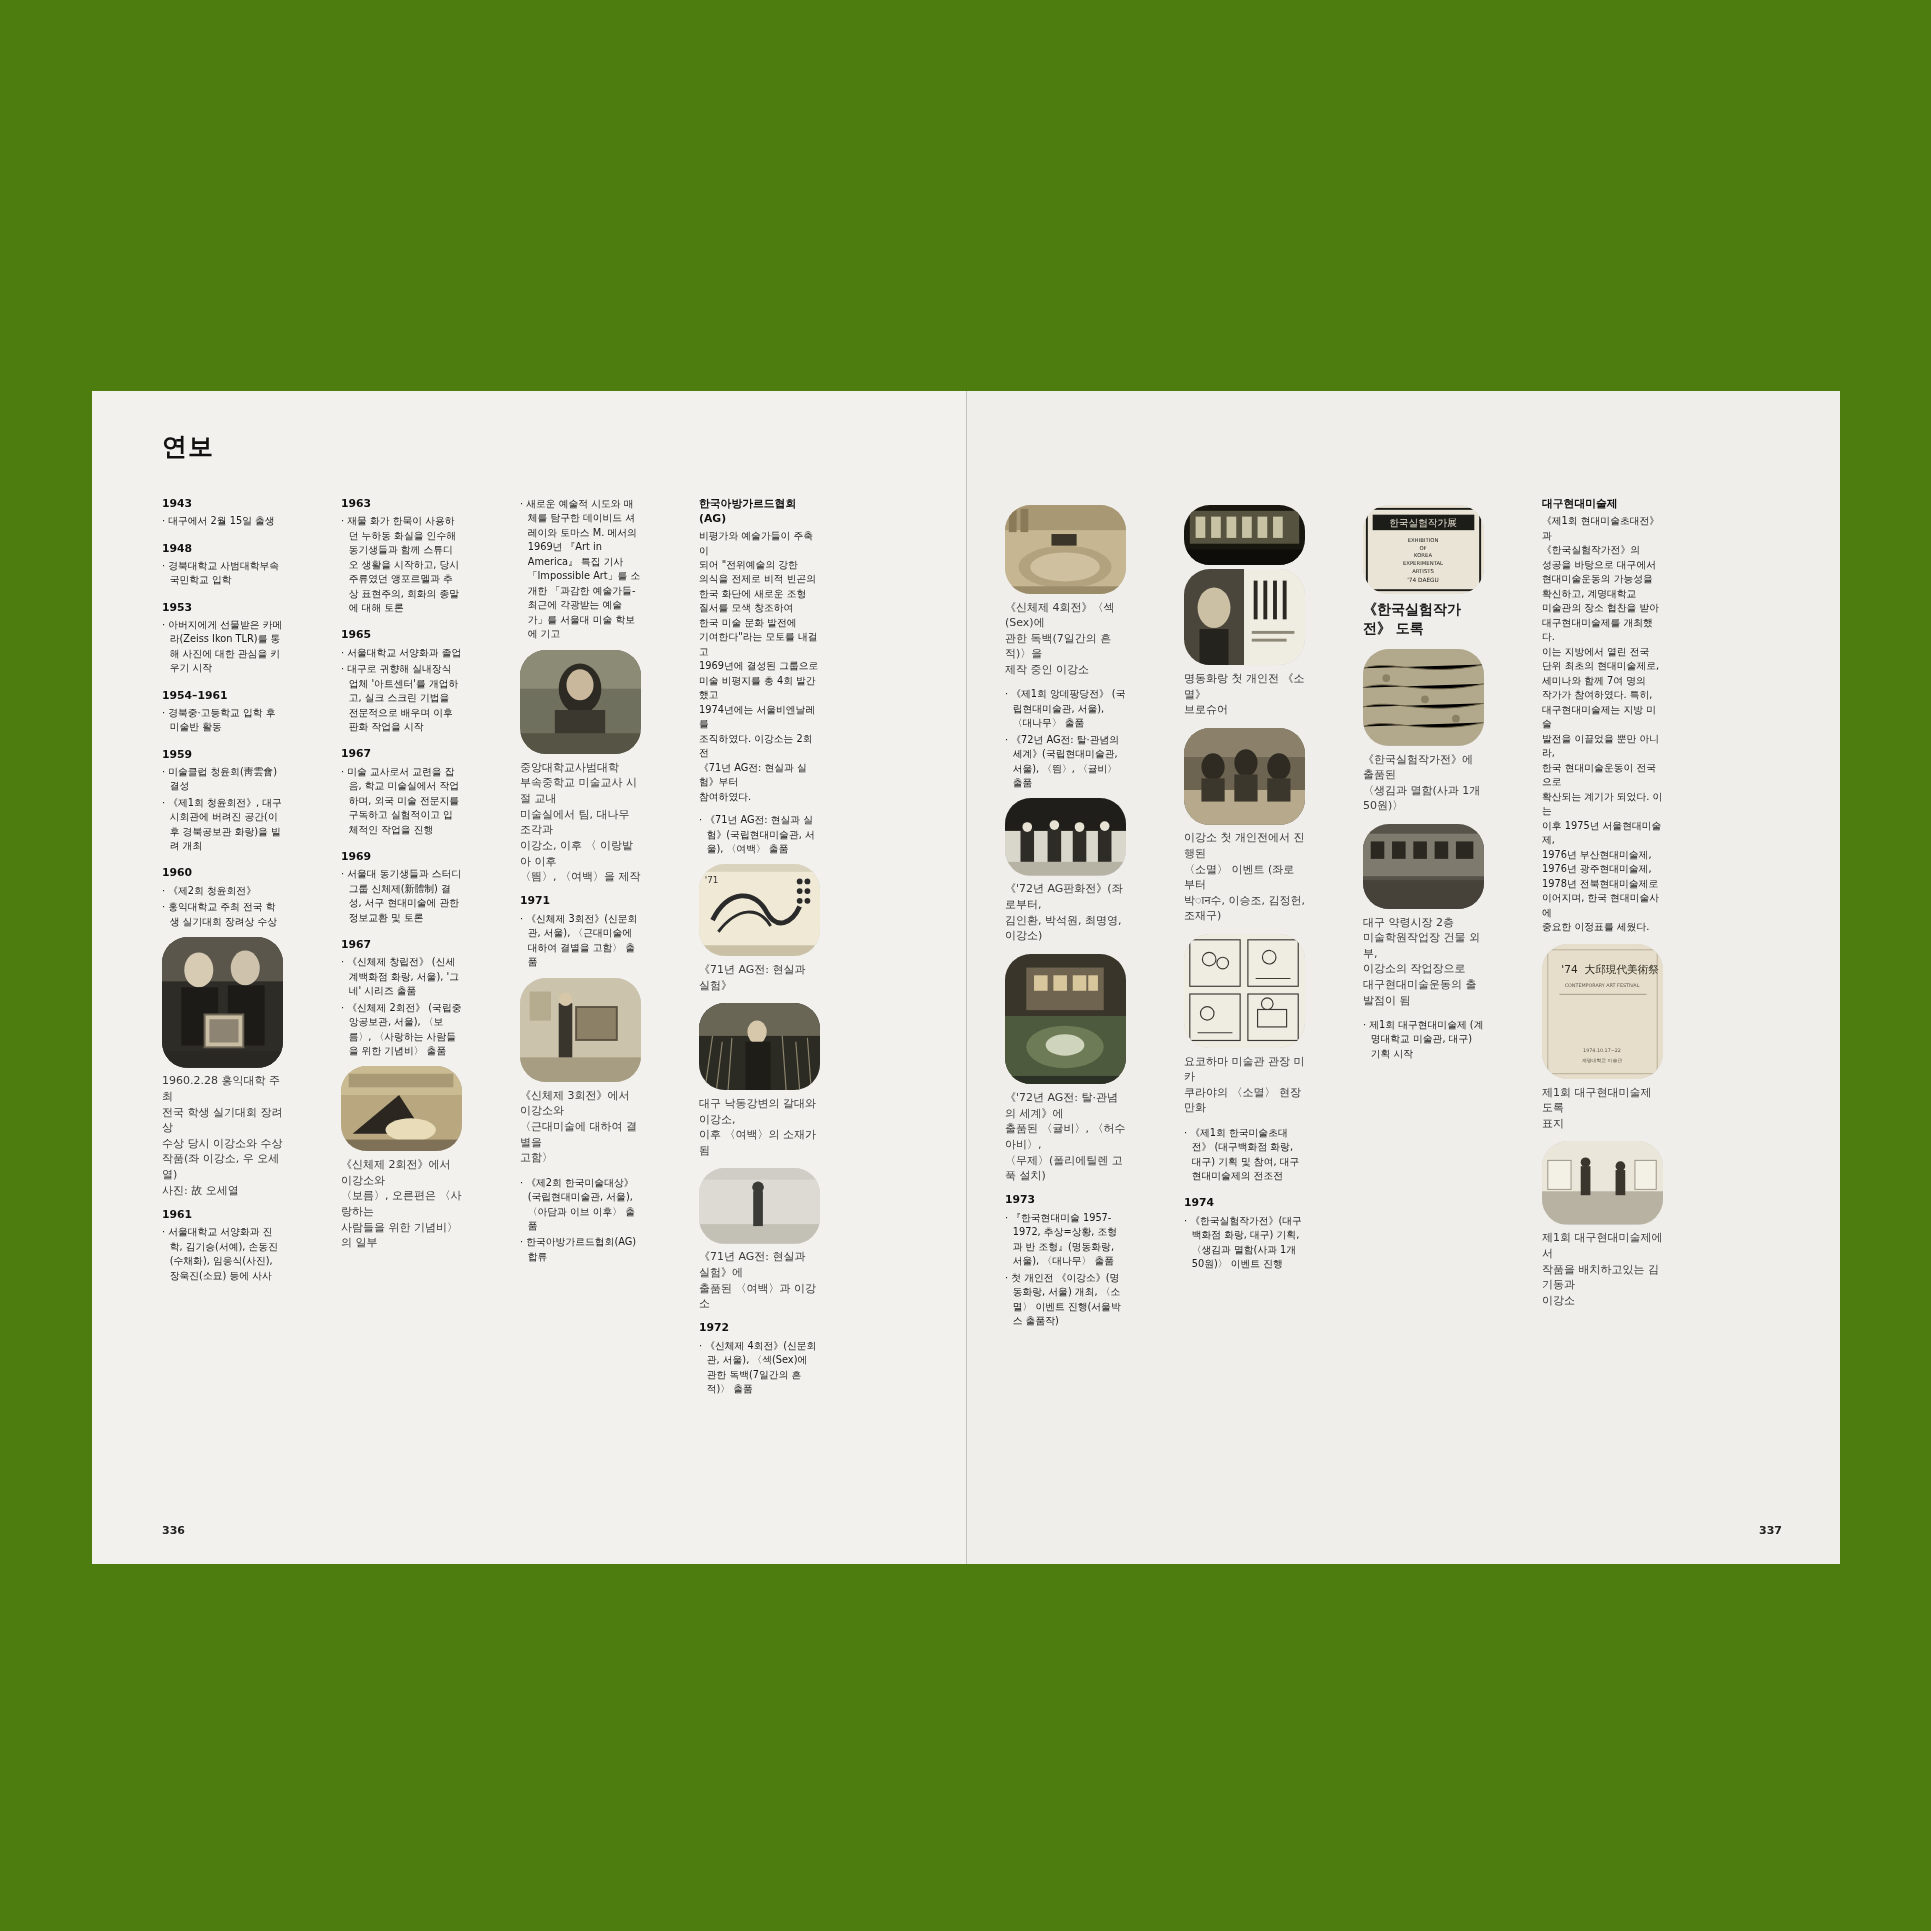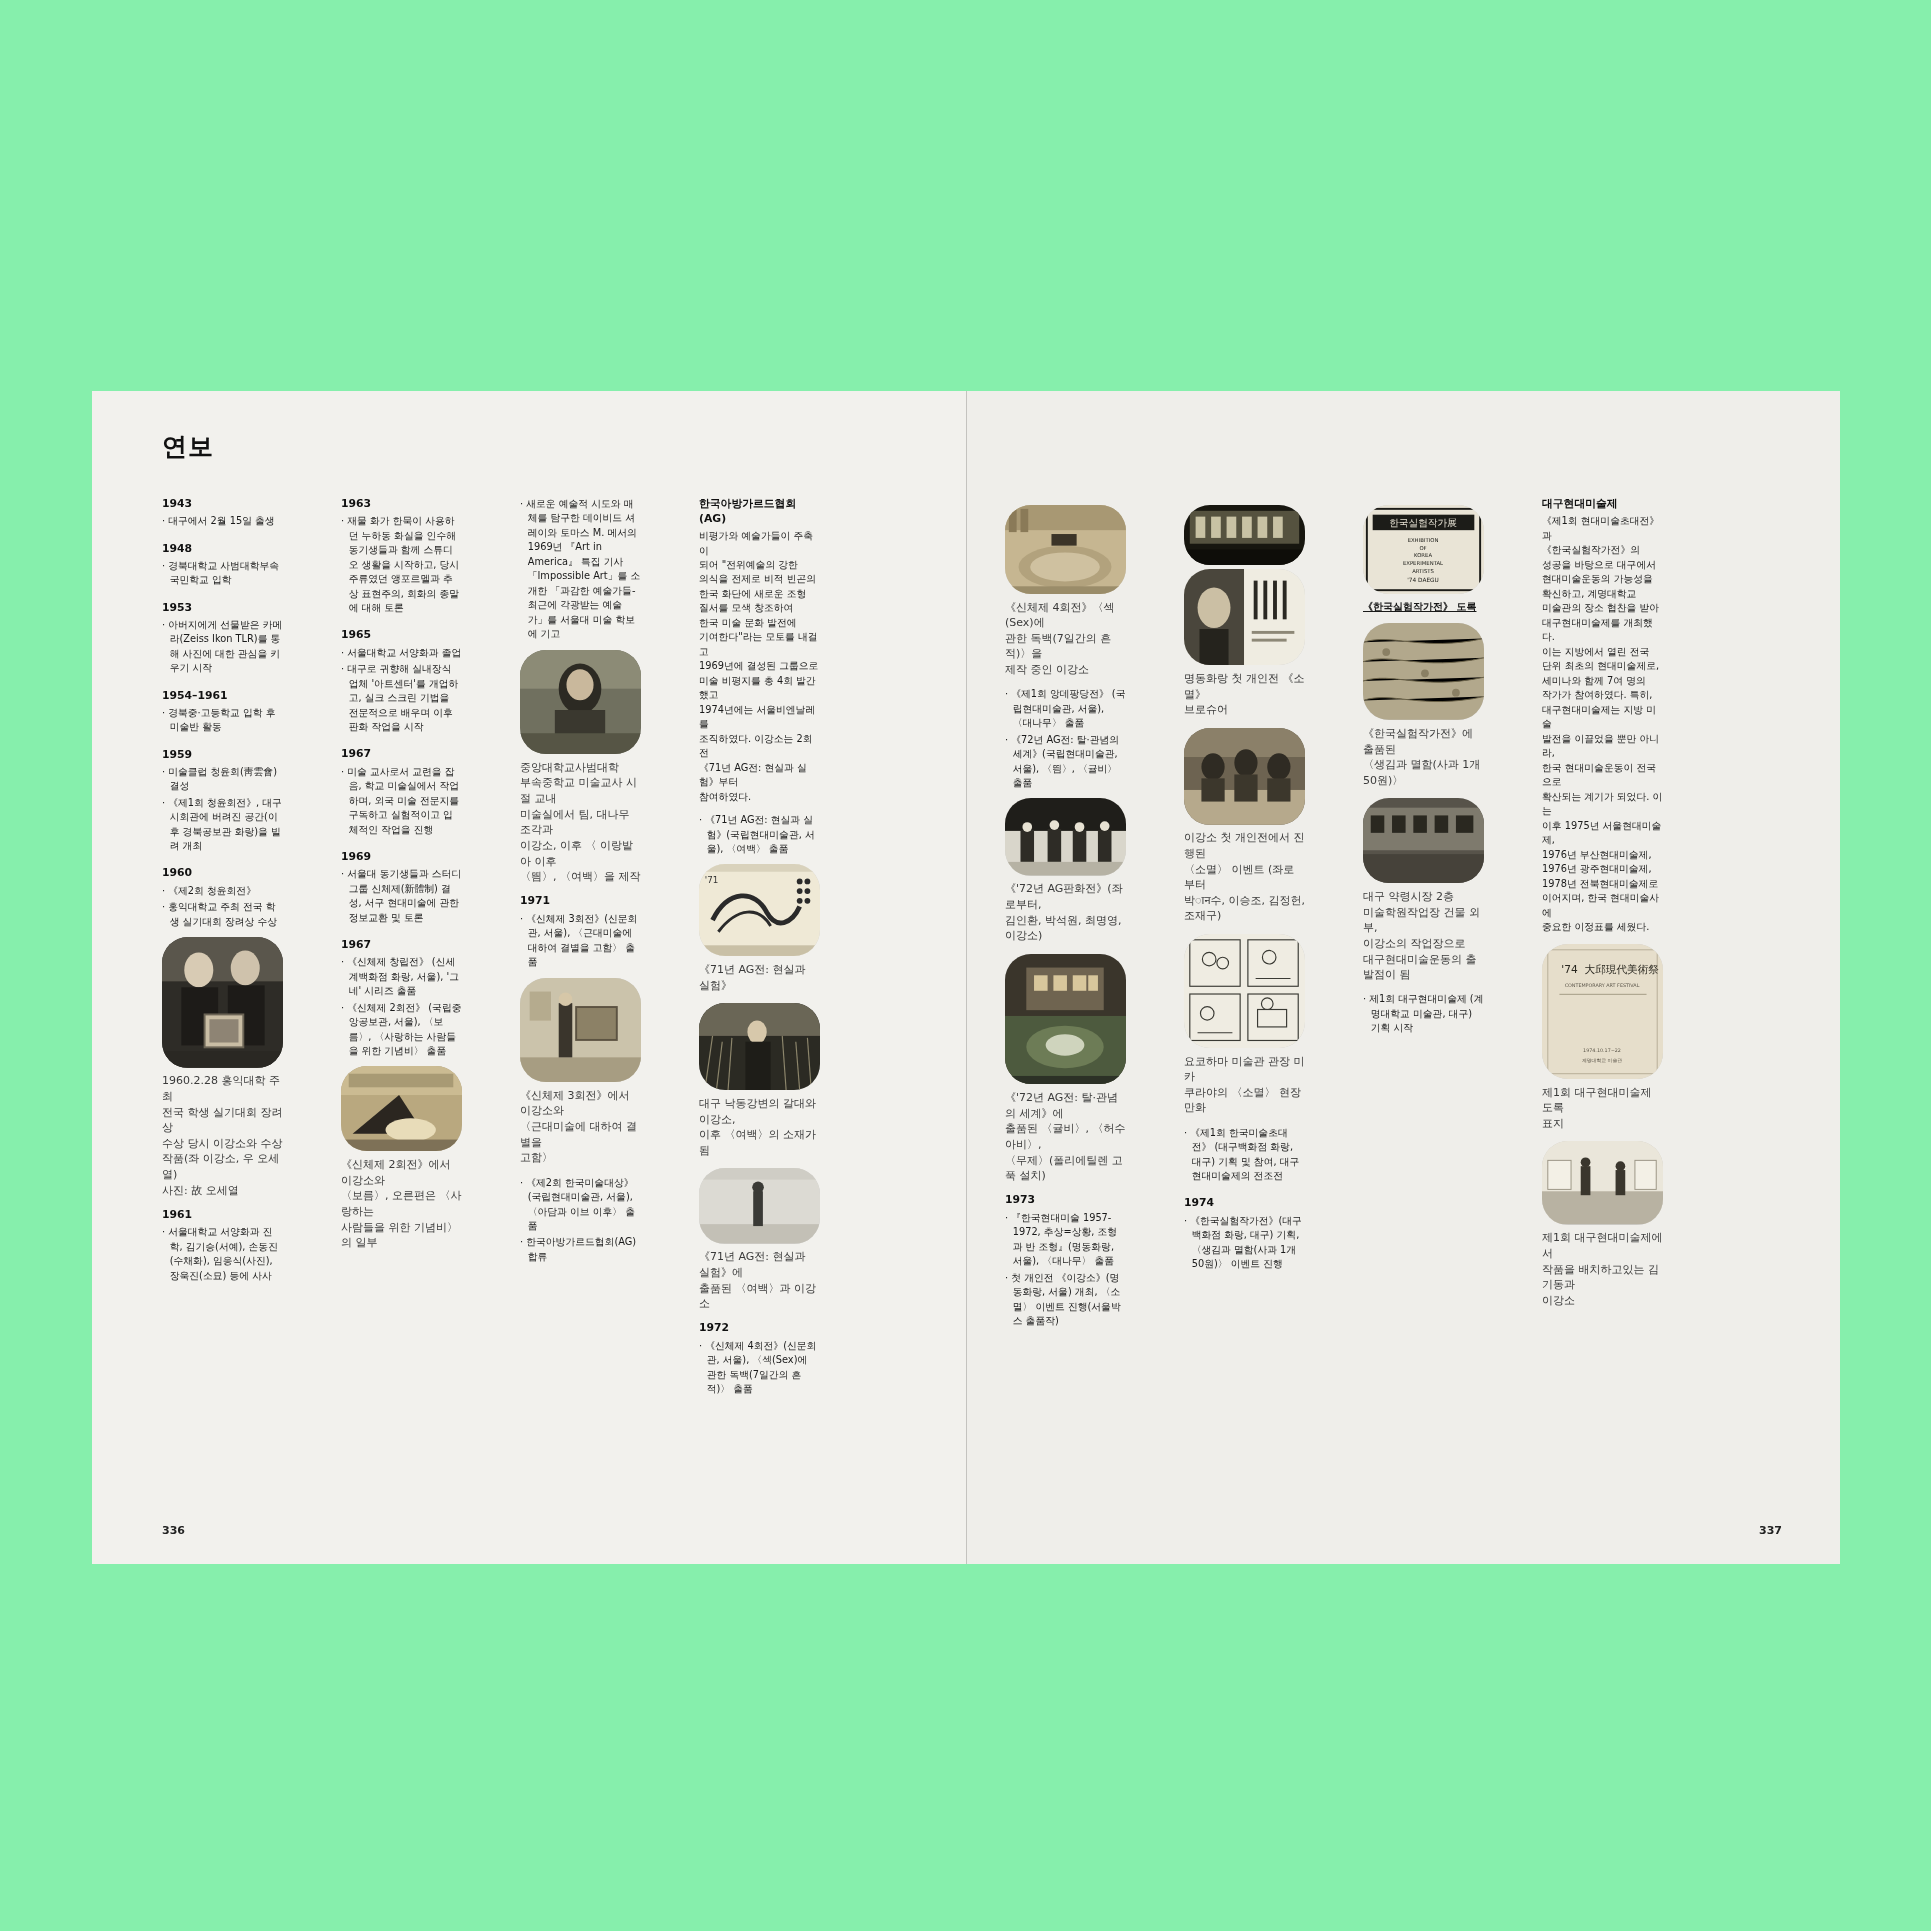--- a/index.html
+++ b/index.html
@@ -1,34 +1,34 @@
 <!DOCTYPE html>
 <html><head>
 <meta charset="utf-8">
 <style>
   html,body{margin:0;padding:0;background:#000;}
   body{width:1931px;height:1931px;font-family:"DejaVu Sans","Liberation Sans",sans-serif;}
-  .stage{position:relative;width:1931px;height:1931px;background:#86efac;}
+  .stage{position:relative;width:1931px;height:1931px;background:#4d7c0f;}
   .spread{position:absolute;left:92px;top:391px;width:1748px;height:1173px;display:flex;}
   .page{background:#f2f1ed;position:relative;height:100%;}
   .page-left{width:874px;}
   .page-right{width:874px;background:#efeeea;}
   .gutter-shadow{position:absolute;left:874px;top:0;width:1px;height:100%;background:rgba(0,0,0,0.18);}
   .title{position:absolute;left:70px;top:39px;font-size:25px;font-weight:bold;color:#111;letter-spacing:1px;}
   .cols{position:absolute;top:106px;display:flex;gap:0;}
   .cols-left{left:70px;}
   .cols-right{left:39px;}
   .col{width:121px;margin-right:58px;}
   .col:last-child{margin-right:0;}
   .yr{font-size:10.8px;font-weight:bold;color:#111;margin:0 0 2.9px 0;line-height:1.35;}
   .mt{margin-top:12.6px;}
   .li{font-size:9.8px;color:#1a1a1a;line-height:1.48;margin:0 0 1.9px 0;padding-left:7.7px;text-indent:-7.7px;}
   .para{font-size:9.8px;color:#1a1a1a;line-height:1.48;margin:0 0 9px 0;}
   .cap{font-size:11px;color:#3a3a3a;line-height:1.42;margin:5.8px 0 9.7px 0;}
-  .capb{font-size:10px;color:#1a1a1a;font-weight:bold;line-height:1.42;margin:5.8px 0 9.7px 0;text-decoration:underline;}
+  .capb{font-size:14px;color:#1a1a1a;font-weight:bold;line-height:1.42;margin:5.8px 0 9.7px 0;}
   .img{width:121px;margin:7.7px 0 1.9px 0;position:relative;overflow:hidden;background:#ccc;border-radius:26px;}
   .folio{position:absolute;bottom:27px;font-size:11px;font-weight:bold;color:#222;}
   .folio-l{left:70px;}
   .folio-r{right:58px;}
   
   .ph{display:block;width:100%;}
 </style>
 </head>
 <body>
 

